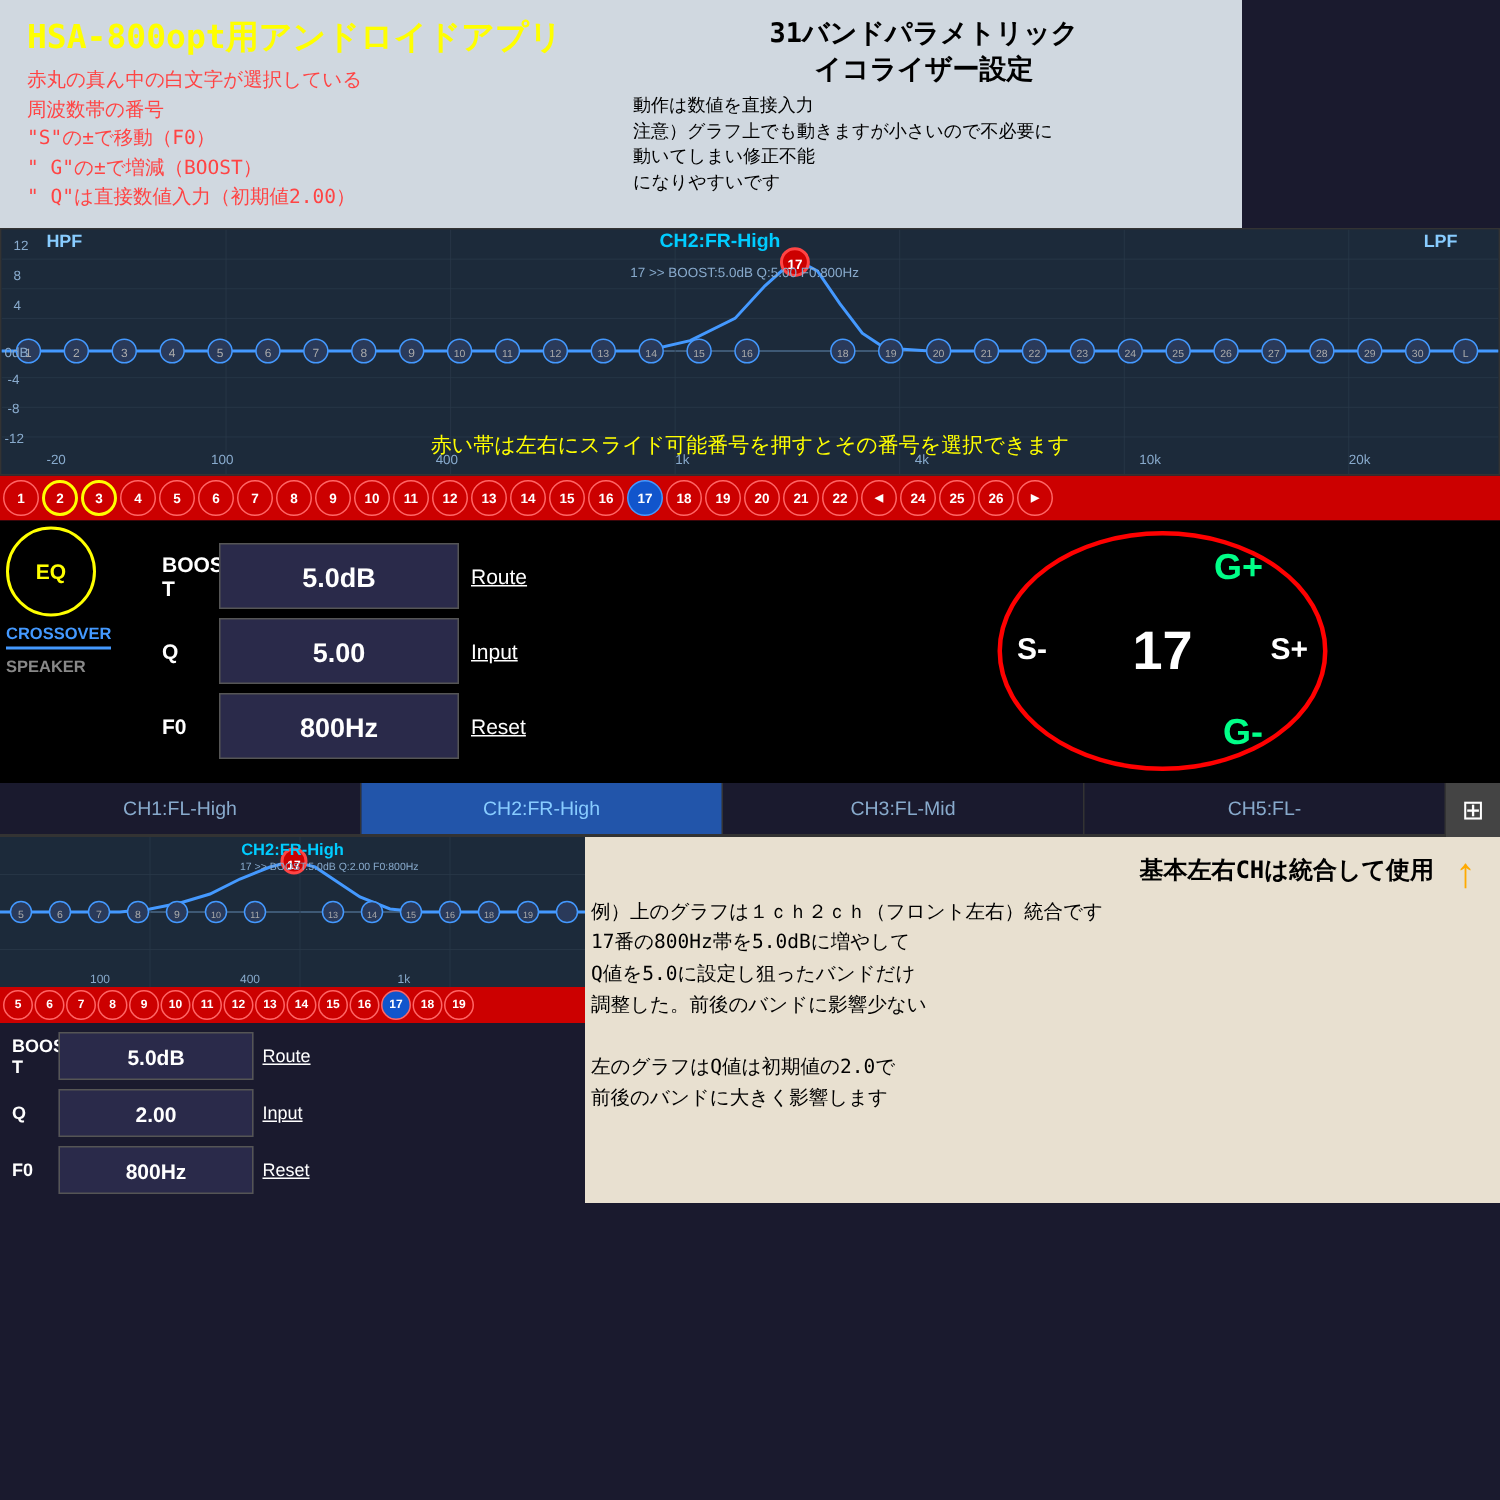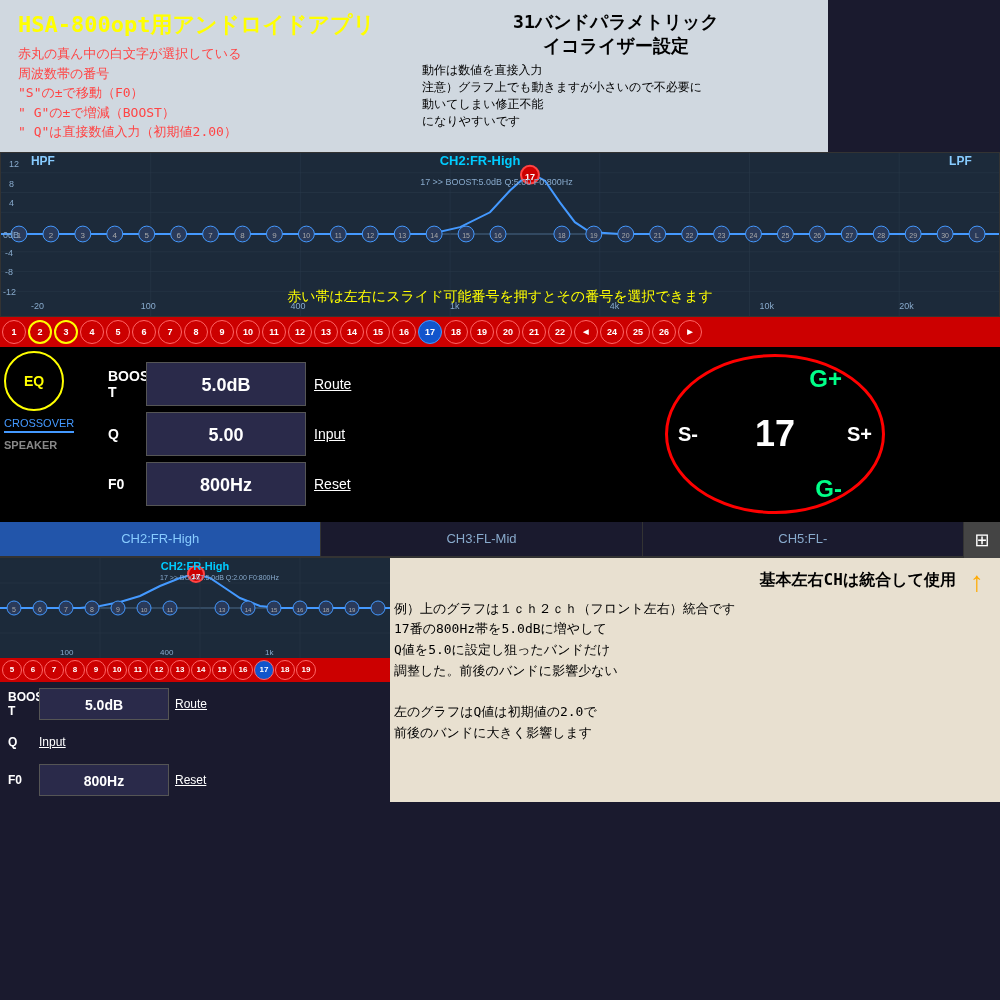--- a/index.html
+++ b/index.html
@@ -108,21 +108,21 @@
       justify-content: center;
       color: #ffff00;
       font-size: 14px;
       font-weight: bold;
       cursor: pointer;
       background: transparent;
     }
     .mode-label {
       color: #4499ff;
       font-size: 11px;
-      font-weight: normal;
+      font-weight: bold;
       cursor: pointer;
       padding: 2px 0;
       border-bottom: 2px solid #4499ff;
       width: 70px;
     }
     .mode-label2 {
       color: #888;
       font-size: 11px;
       font-weight: bold;
       cursor: pointer;
@@ -581,20 +581,21 @@
       <div class="g-plus">G+</div>
       <div class="s-minus">S-</div>
       <div class="center-number">17</div>
       <div class="s-plus">S+</div>
       <div class="g-minus">G-</div>
     </div>
   </div>
 </div>
 
 <div class="channel-tabs">
+  <div class="ch-tab">CH1:FL-High</div>
   <div class="ch-tab active">CH2:FR-High</div>
   <div class="ch-tab">CH3:FL-Mid</div>
   <div class="ch-tab">CH5:FL-</div>
   <div class="ch-tab-icon">⊞</div>
 </div>
 
 <div class="bottom-section">
 
   <div class="bottom-left">
 
@@ -669,20 +670,21 @@
     </div>
 
     <div class="small-controls">
       <div class="small-param-row">
         <div class="small-param-label">BOOS T</div>
         <div class="small-param-value">5.0dB</div>
         <div class="small-param-action">Route</div>
       </div>
       <div class="small-param-row">
         <div class="small-param-label">Q</div>
+        <div class="small-param-value">2.00</div>
         <div class="small-param-action">Input</div>
       </div>
       <div class="small-param-row">
         <div class="small-param-label">F0</div>
         <div class="small-param-value">800Hz</div>
         <div class="small-param-action">Reset</div>
       </div>
     </div>
   </div>
 

